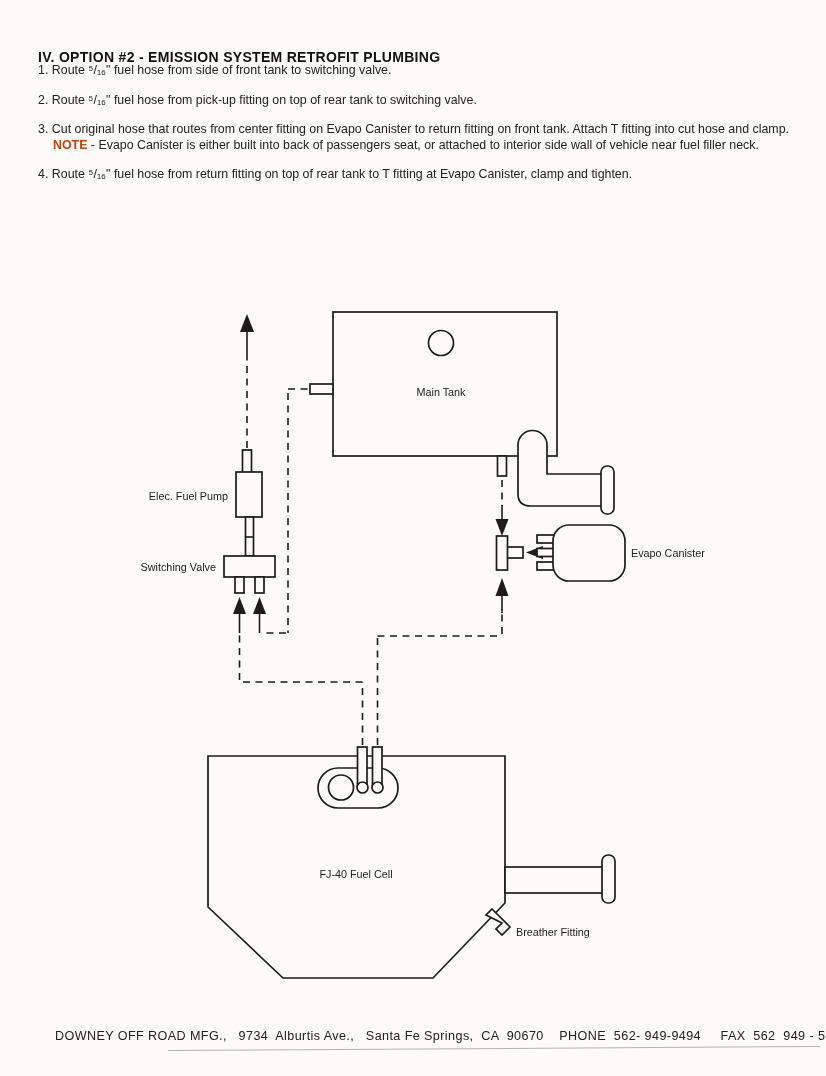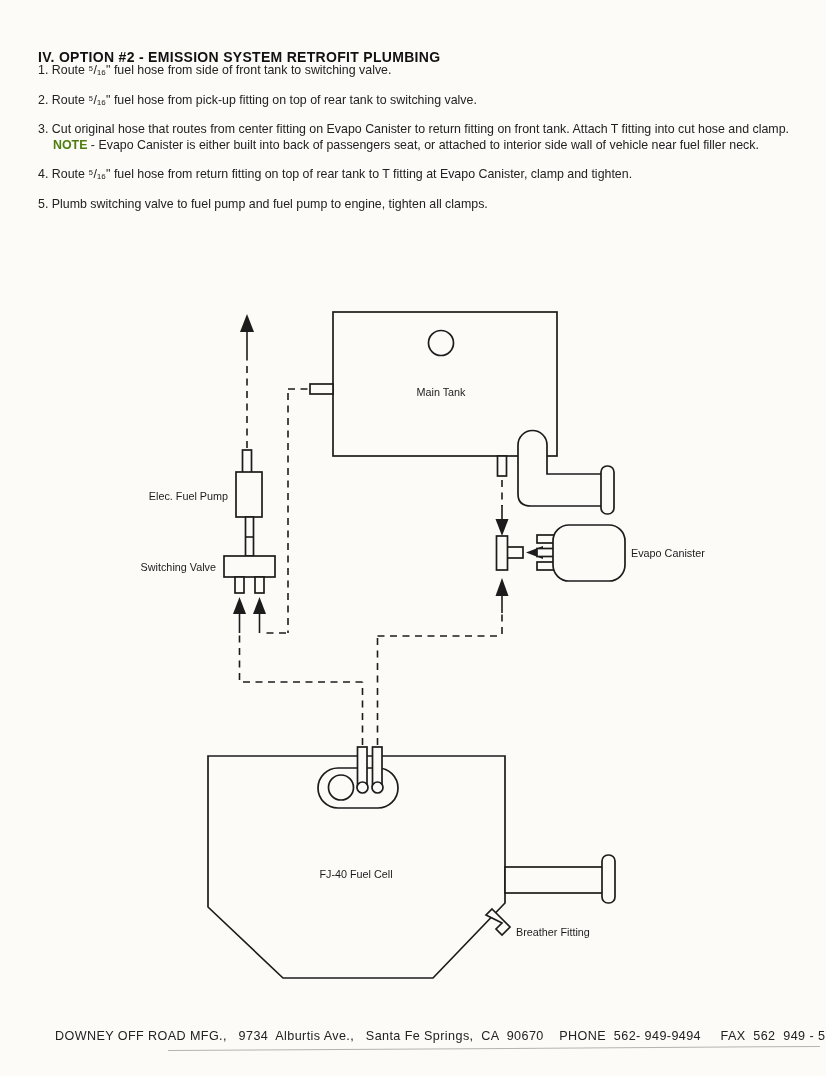--- a/index.html
+++ b/index.html
@@ -13,21 +13,21 @@
     position:absolute;left:38px;top:33px;
     font-size:14px;font-weight:bold;letter-spacing:.3px;color:#111;
     white-space:nowrap;
     margin-top:16px;
   }
   .steps{position:absolute;left:38px;top:63px;width:756px;}
   .step{
     font-size:12.4px;line-height:15.5px;margin-bottom:14px;color:#222;
     padding-left:15px;text-indent:-15px;
   }
-  .step b{font-weight:bold;color:#4d7c0f;}
+  .step b{font-weight:bold;color:#c2410c;}
   .footer{
     position:absolute;left:55px;top:1029px;
     font-size:12.6px;letter-spacing:.4px;color:#222;white-space:pre;
   }
   .footer-line{
     position:absolute;left:168px;top:1048px;width:652px;height:1px;
     background:#8d8d88;opacity:.65;transform:rotate(-0.35deg);
   }
   svg.diagram{position:absolute;left:0;top:0;}
   svg .ln{stroke:#1c1c1c;stroke-width:1.6;fill:none;}
@@ -39,21 +39,20 @@
 </head>
 <body>
 
 <div class="page-title">IV. OPTION #2 - EMISSION SYSTEM RETROFIT PLUMBING</div>
 
 <div class="steps">
   <div class="step"><span>1.</span> <span>Route ⁵/₁₆" fuel hose from side of front tank to switching valve.</span></div>
   <div class="step"><span>2.</span> <span>Route ⁵/₁₆" fuel hose from pick-up fitting on top of rear tank to switching valve.</span></div>
   <div class="step"><span>3.</span> <span>Cut original hose that routes from center fitting on Evapo Canister to return fitting on front tank.  Attach T fitting into cut hose and clamp. </span><b>NOTE</b><span> - Evapo Canister is either built into back of passengers seat, or attached to interior side wall of vehicle near fuel filler neck.</span></div>
   <div class="step"><span>4.</span> <span>Route ⁵/₁₆" fuel hose from return fitting on top of rear tank to T fitting at Evapo Canister, clamp and tighten.</span></div>
-  <div class="step"><span>5.</span> <span>Plumb switching valve to fuel pump and fuel pump to engine, tighten all clamps.</span></div>
 </div>
 
 <svg class="diagram" width="826" height="1076" viewBox="0 0 826 1076">
 
   <g>
     <line class="dash" x1="247" y1="448" x2="247" y2="356"></line>
     <line class="ln" x1="247" y1="356" x2="247" y2="331"></line>
     <polygon class="solidfill" points="247,314 240,332 254,332"></polygon>
   </g>
 

